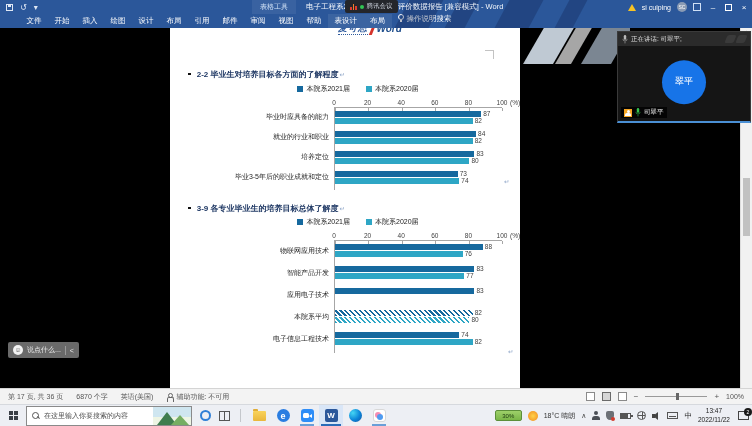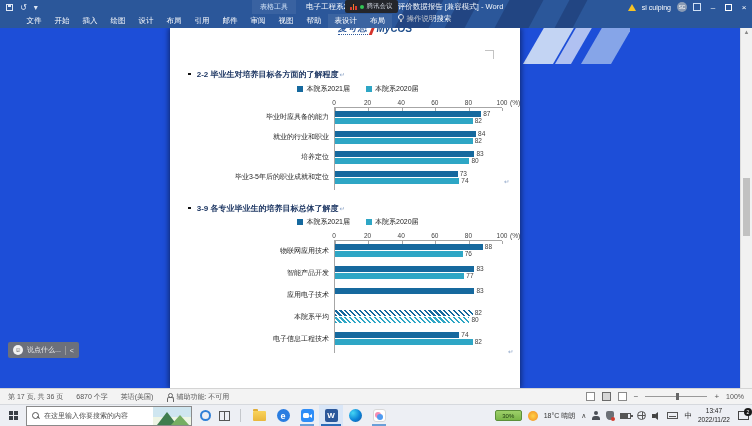--- a/index.html
+++ b/index.html
@@ -34,21 +34,21 @@
 
   
   .tabsrow{position:absolute;left:0;top:14px;right:0;height:14px;background:#2b579a;display:flex;align-items:stretch;padding-left:20px;z-index:19;}
   .tab{color:#fff;font-size:7.5px;padding:0 6.5px;display:flex;align-items:center;white-space:nowrap;}
   .tab.context{background:rgba(255,255,255,.08);}
   .tellme{display:flex;align-items:flex-start;gap:3px;padding:0 6px;color:#fff;font-size:7.5px;}
   .bulb{width:6px;height:6px;border:1px solid #fff;border-radius:50%;position:relative;}
   .bulb::after{content:'';position:absolute;left:1.5px;top:5px;width:1.5px;height:2px;background:#fff;}
 
   
-  .docarea{position:absolute;left:0;top:28px;right:0;height:360px;background:#1d4ed8;}
+  .docarea{position:absolute;left:0;top:28px;right:0;height:360px;background:#000000;}
   .doc-deco{position:absolute;left:500px;top:0;width:130px;height:36px;overflow:hidden;pointer-events:none;}
   .doc-deco i{position:absolute;top:-10px;width:30px;height:54px;transform:skewX(-30deg);}
   .doc-deco i:nth-child(1){left:34px;background:rgba(225,236,248,.85);}
   .doc-deco i:nth-child(2){left:66px;background:rgba(255,255,255,.65);width:16px;}
   .doc-deco i:nth-child(3){left:92px;background:rgba(205,224,243,.6);}
 
   .scrollbar{position:absolute;right:0;top:0;width:12px;height:360px;background:#f1f1f1;border-left:1px solid #dcdcdc;z-index:1;}
   .scroll-up{position:absolute;top:1px;left:0;right:0;text-align:center;font-size:6px;color:#888;}
   .scroll-thumb{position:absolute;left:2px;right:2px;top:150px;height:58px;background:#c1c1c1;}
 
@@ -241,21 +241,21 @@
 
     <div class="scrollbar">
       <span class="scroll-up">▲</span>
       <span class="scroll-thumb"></span>
     </div>
 
     <div class="page">
       <div class="logo">
         <span class="cn">麦可思</span>
         <span class="slash"></span>
-        <span class="en">MyCOS</span>
+        <span class="en">Word</span>
       </div>
       <div class="cornermark"></div>
 
       <div class="ph" id="h1">
         <span>2-2 毕业生对培养目标各方面的了解程度</span><span class="pilcrow">↵</span>
       </div>
       <div class="chart" id="chart0">
         <div class="clegend">
             <span class="lgitem">
               <span class="sw" style="background: rgb(22, 105, 158);"></span>
@@ -414,20 +414,44 @@
                 <div class="bar b1" style="width: 82%; background: rgb(46, 166, 197);">
                   <span class="bval">82</span>
                 </div>
               </div>
             </div>
           </div>
       </div>
       <span class="pmark" id="pm2">↵</span>
     </div>
 
+    <div class="mpanel">
+      <div class="mhead">
+        <svg width="6" height="9" viewBox="0 0 10 15">
+            <rect x="3" y="0" width="4" height="8" rx="2" fill="#b9b9b9"></rect>
+            <path d="M1.5 6.5a3.5 3.5 0 0 0 7 0" stroke="#b9b9b9" fill="none"></path>
+            <line x1="5" y1="11" x2="5" y2="14" stroke="#b9b9b9"></line>
+          </svg>
+        <span class="txt">正在讲话: 司翠平;</span>
+        <span class="wm">
+            <i></i>
+            <i></i>
+          </span>
+      </div>
+      <div class="mavatar">翠平</div>
+      <div class="mchip">
+        <span class="pico"></span>
+        <svg width="6" height="9" viewBox="0 0 10 15">
+            <rect x="3" y="0" width="4" height="8" rx="2" fill="#35c04f"></rect>
+            <path d="M1.5 6.5a3.5 3.5 0 0 0 7 0" stroke="#35c04f" fill="none"></path>
+            <line x1="5" y1="11" x2="5" y2="14" stroke="#35c04f"></line>
+          </svg>
+        <span>司翠平</span>
+      </div>
+    </div>
   </div>
 
   <div class="fwidget">
     <span class="emoji">☺</span>
     <span>说点什么...</span>
     <span class="fdiv"></span>
     <span>&lt;</span>
   </div>
 
   <div class="status">

